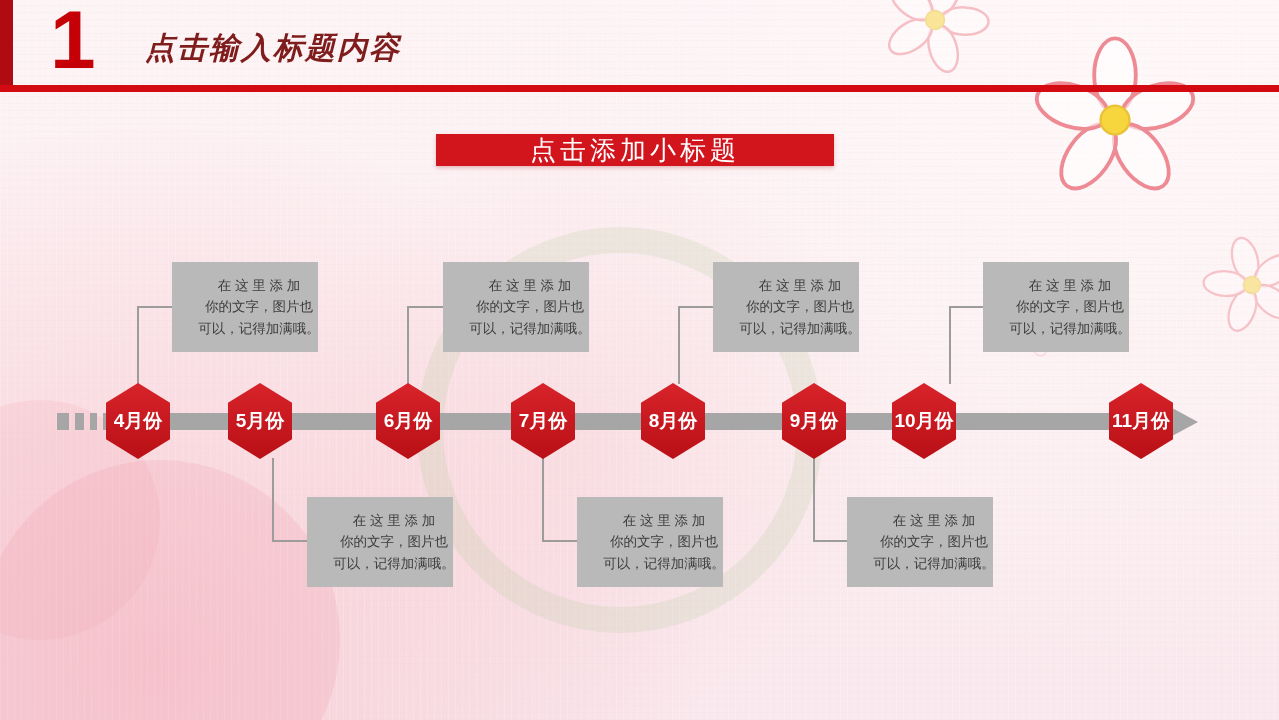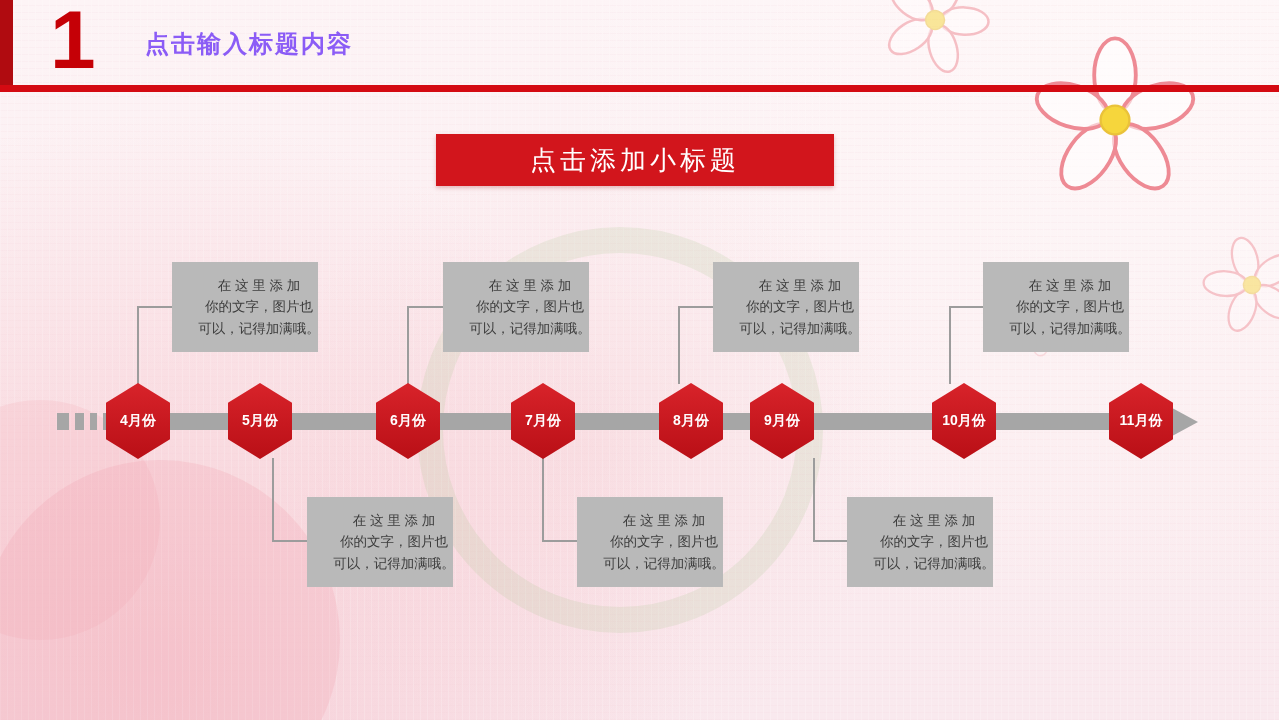--- a/index.html
+++ b/index.html
@@ -26,48 +26,48 @@
   svg.decor { position:absolute; inset:0; width:1279px; height:720px; z-index:1; pointer-events:none; }
 
   
   .accent-strip { position:absolute; left:0; top:0; width:13px; height:92px; background:#b00b10; z-index:3; }
   .slide-number {
     position:absolute; left:50px; top:-6px; z-index:3;
     font-size:82px; font-weight:700; color:#c50006; line-height:92px;
   }
   .page-title {
     position:absolute; left:145px; top:28px; z-index:3;
-    font-size:24px; font-weight:700; color:#8b5cf6; letter-spacing:2px;
+    font-size:30px; font-weight:700; color:#7f1d1d; letter-spacing:2px;font-style:italic;
   }
   .header-divider { position:absolute; left:0; top:85px; width:1279px; height:7px; background:#d40a12; z-index:3; }
 
   
   .banner {
-    position:absolute; left:436px; top:134px; width:398px; height:52px; z-index:3;
+    position:absolute; left:436px; top:134px; width:398px; height:32px; z-index:3;
     background:#d2151c; display:flex; align-items:center; justify-content:center;
     box-shadow:0 2px 4px rgba(160,20,25,.25);
   }
   .banner span { color:#ffffff; font-size:26px; letter-spacing:4px; }
 
   
   .tbar { position:absolute; top:413px; left:103px; width:1025px; height:17px; background:#a6a6a6; z-index:2; }
   .dash { position:absolute; top:413px; height:17px; background:#a6a6a6; z-index:2; }
   .d1 { left:57px; width:12px; } .d2 { left:75px; width:9px; } .d3 { left:90px; width:7px; }
   .dr { left:1134px; width:10px; }
   .arrow {
     position:absolute; left:1150px; top:396px; width:0; height:0; z-index:2;
     border-top:26px solid transparent; border-bottom:26px solid transparent; border-left:48px solid #a6a6a6;
   }
   .hex {
     position:absolute; top:383px; width:64px; height:76px; z-index:4;
     background:linear-gradient(180deg,#d8232a 0%, #b90f16 100%);
     clip-path:polygon(50% 0,100% 26%,100% 74%,50% 100%,0 74%,0 26%);
     display:flex; align-items:center; justify-content:center;
   }
-  .hex span { color:#ffffff; font-weight:700; font-size:14px; }
+  .hex span { color:#ffffff; font-weight:700; font-size:19px; }
 
   .note {
     position:absolute; width:146px; height:90px; z-index:3;
     background:#b9b9b9; color:#3c3c3c; font-size:13.5px; line-height:1.6;
     display:flex; flex-direction:column; align-items:center; justify-content:center; text-align:center;padding-left:28px;
   }
   .note span { display:block; white-space:nowrap; }
   .note-above { top:262px; }
   .note-below { top:497px; }
 
@@ -141,27 +141,27 @@
     </div>
   <div class="hex" style="left:228px">
       <span>5月份</span>
     </div>
   <div class="hex" style="left:376px">
       <span>6月份</span>
     </div>
   <div class="hex" style="left:511px">
       <span>7月份</span>
     </div>
-  <div class="hex" style="left:659px">
+  <div class="hex" style="left:641px">
       <span>8月份</span>
     </div>
-  <div class="hex" style="left:750px">
+  <div class="hex" style="left:782px">
       <span>9月份</span>
     </div>
-  <div class="hex" style="left:932px">
+  <div class="hex" style="left:892px">
       <span>10月份</span>
     </div>
   <div class="hex" style="left:1109px">
       <span>11月份</span>
     </div>
 
   <div class="note note-above" style="left:172px">
     <span>在 这 里 添 加</span>
     <span>你的文字，图片也</span>
     <span>可以，记得加满哦。</span>

